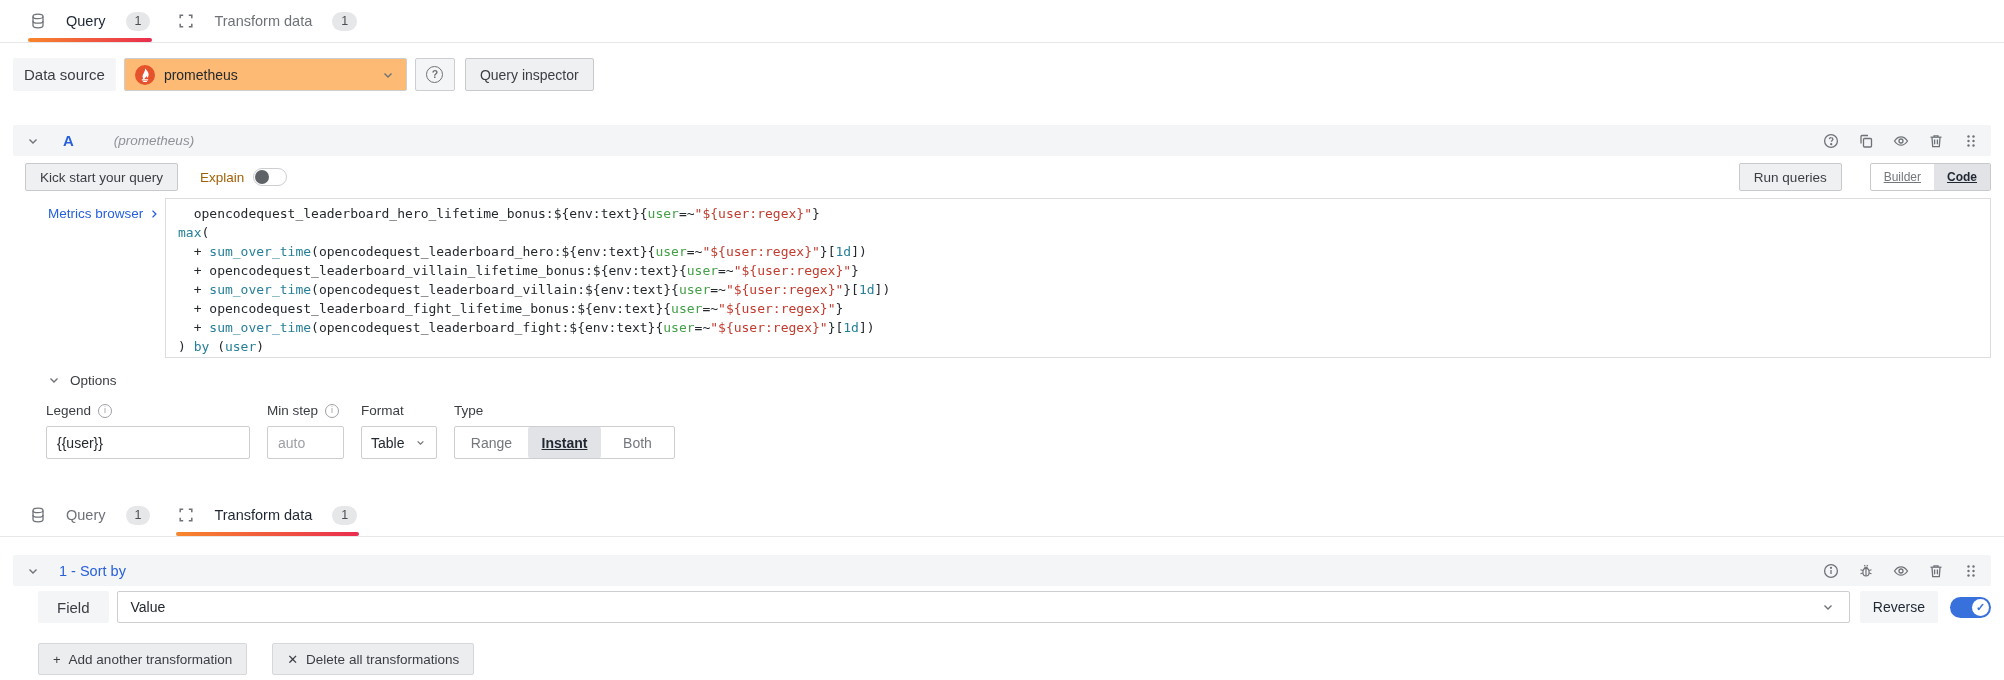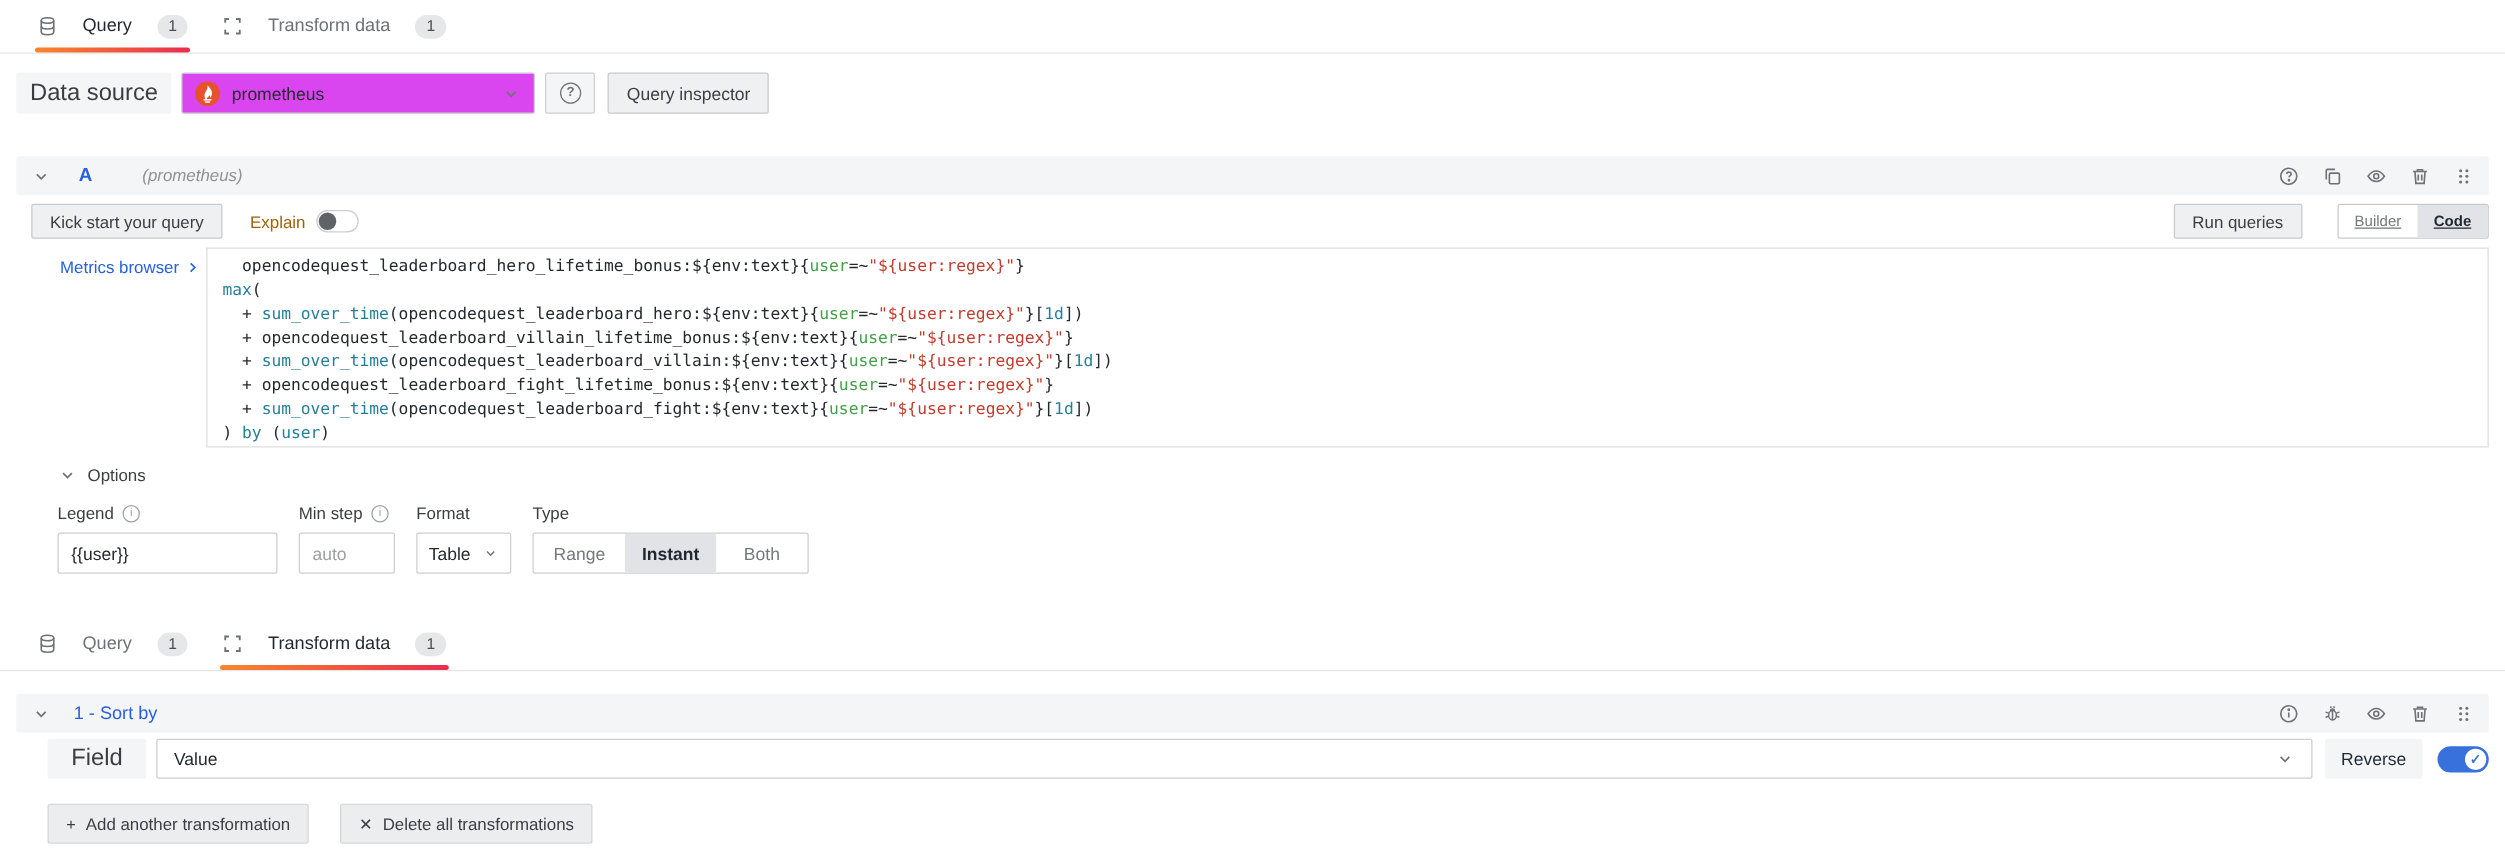--- a/index.html
+++ b/index.html
@@ -21,22 +21,22 @@
   .tabbar{display:flex;align-items:stretch;height:43px;border-bottom:1px solid #e6e7e9;padding-left:30px;gap:28px;}
   .tab{position:relative;display:flex;align-items:center;gap:20px;font-size:14.5px;color:var(--muted);cursor:pointer;}
   .tab.active{color:#1f2733;}
   .tab .underline{display:none;}
   .tab.active .underline{display:block;position:absolute;left:-2px;right:-2px;bottom:0;height:4px;border-radius:2px;
     background:linear-gradient(90deg,var(--tab-grad-a),var(--tab-grad-b));}
   .badge{background:#e6e7e9;border-radius:10px;padding:1px 9px;font-size:12.5px;color:#4b4e54;line-height:17px;}
 
   
   .ds-row{display:flex;align-items:center;margin:15px 13px 0 13px;height:33px;}
-  .chip{background:var(--bar-bg);height:100%;display:flex;align-items:center;padding:0 11px;border-radius:2px;font-size:19px;color:#3a3d42;}
-  .ds-select{width:283px;height:100%;margin-left:8px;border:1px solid var(--border);border-radius:2px;background:#d946ef;
+  .chip{background:var(--bar-bg);height:100%;display:flex;align-items:center;padding:0 11px;border-radius:2px;font-size:15px;color:#3a3d42;}
+  .ds-select{width:283px;height:100%;margin-left:8px;border:1px solid var(--border);border-radius:2px;background:#fdba74;
     display:flex;align-items:center;gap:9px;padding:0 10px;cursor:pointer;}
   .prom-icon{width:20px;height:20px;flex:none;}
   .sq-btn{width:40px;height:100%;margin-left:8px;border:1px solid var(--border);border-radius:2px;background:var(--bar-bg);
     display:flex;align-items:center;justify-content:center;cursor:pointer;}
   .circ{width:17px;height:17px;border:1.4px solid var(--muted);border-radius:50%;display:flex;align-items:center;justify-content:center;
     font-size:10.5px;font-weight:700;color:var(--muted);line-height:1;}
   .qo-panel{flex:1;height:100%;margin-left:10px;background:var(--bar-bg);border-radius:2px;display:flex;align-items:center;gap:20px;padding:0 14px;}
   .qo-panel .muted{color:var(--muted);font-size:13.5px;}
   .btn{height:33px;padding:0 14px;background:var(--btn-bg);border:1px solid var(--btn-border);border-radius:2px;
     font-family:inherit;font-size:14px;font-weight:500;color:#3a3d42;display:flex;align-items:center;gap:8px;cursor:pointer;margin-left:10px;white-space:nowrap;}
@@ -71,26 +71,26 @@
 
   
   .options{margin:14px 13px 0 46px;}
   .options-header{display:flex;align-items:center;gap:8px;font-size:13.5px;font-weight:500;color:#3a3d42;cursor:pointer;}
   .options-fields{display:flex;gap:17px;margin-top:15px;align-items:flex-start;}
   .field label{display:flex;align-items:center;gap:7px;font-size:13.5px;color:#3a3d42;margin-bottom:8px;}
   .mini-i{width:14px;height:14px;border:1.2px solid #9da0a5;border-radius:50%;display:inline-flex;align-items:center;justify-content:center;
     font-size:9px;color:#9da0a5;font-style:normal;line-height:1;}
   .tinput{height:33px;border:1px solid var(--border);border-radius:2px;padding:0 10px;font-family:inherit;font-size:14px;color:var(--text);background:#fff;}
   .tinput::placeholder{color:#9da0a5;}
-  .w-legend{width:176px;} .w-minstep{width:77px;}
+  .w-legend{width:204px;} .w-minstep{width:77px;}
   .fselect{width:76px;height:33px;border:1px solid var(--border);border-radius:2px;background:#fff;display:flex;align-items:center;
     justify-content:space-between;padding:0 9px;font-size:14px;cursor:pointer;}
   .radiogrp{display:flex;height:33px;border:1px solid var(--border);border-radius:2px;background:#fff;overflow:hidden;}
   .radiogrp .opt{width:73px;display:flex;align-items:center;justify-content:center;font-size:14px;color:#74777c;cursor:pointer;}
-  .radiogrp .opt.sel{background:#e2e3e6;color:#1f2733;font-weight:600;border-radius:2px;}
+  .radiogrp .opt.sel{background:#e2e3e6;color:#1f2733;font-weight:600;border-radius:2px;text-decoration:underline;}
 
   .tabbar.bottom{margin-top:35px;}
 
   
   .field-row{display:flex;align-items:center;margin:5px 13px 0 38px;height:32px;}
   .field-row .chip{padding:0 19px;}
   .val-select{flex:1;height:100%;margin-left:8px;border:1px solid var(--border);border-radius:2px;background:#fff;
     display:flex;align-items:center;padding:0 13px;font-size:14px;cursor:pointer;}
   .val-select .chev{margin-left:auto;}
   .rev-chip{margin-left:10px;background:var(--bar-bg);height:100%;display:flex;align-items:center;padding:0 13px;border-radius:2px;font-size:14px;color:#1f2733;}

